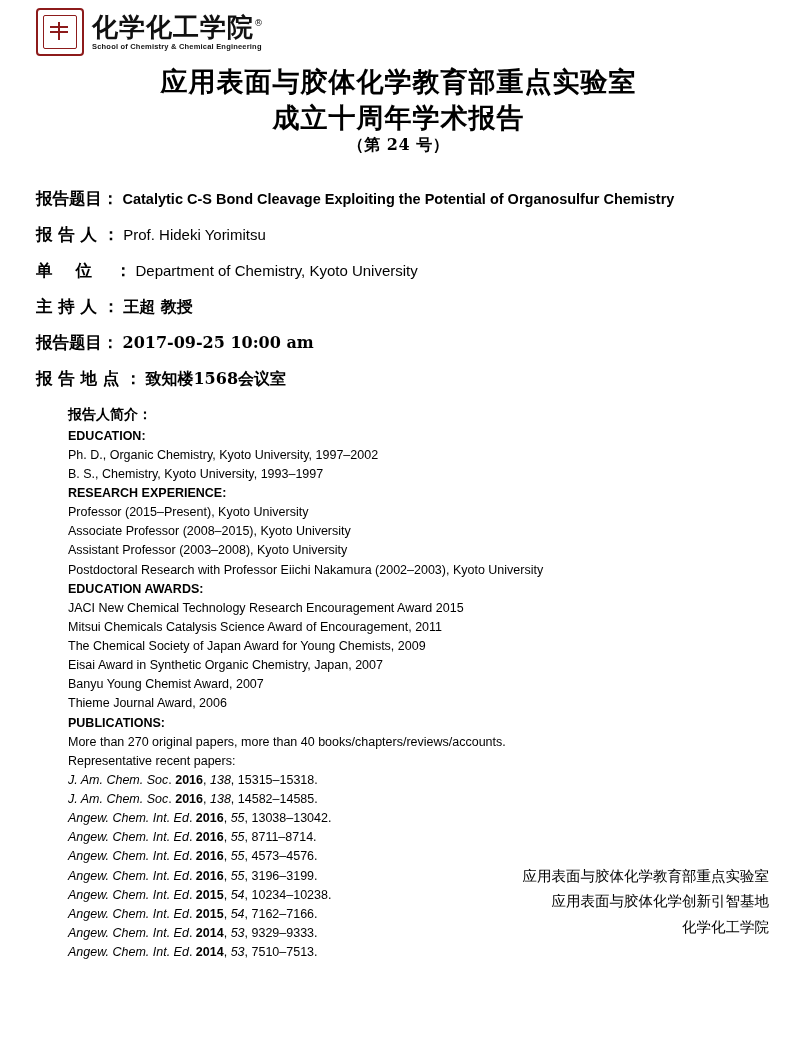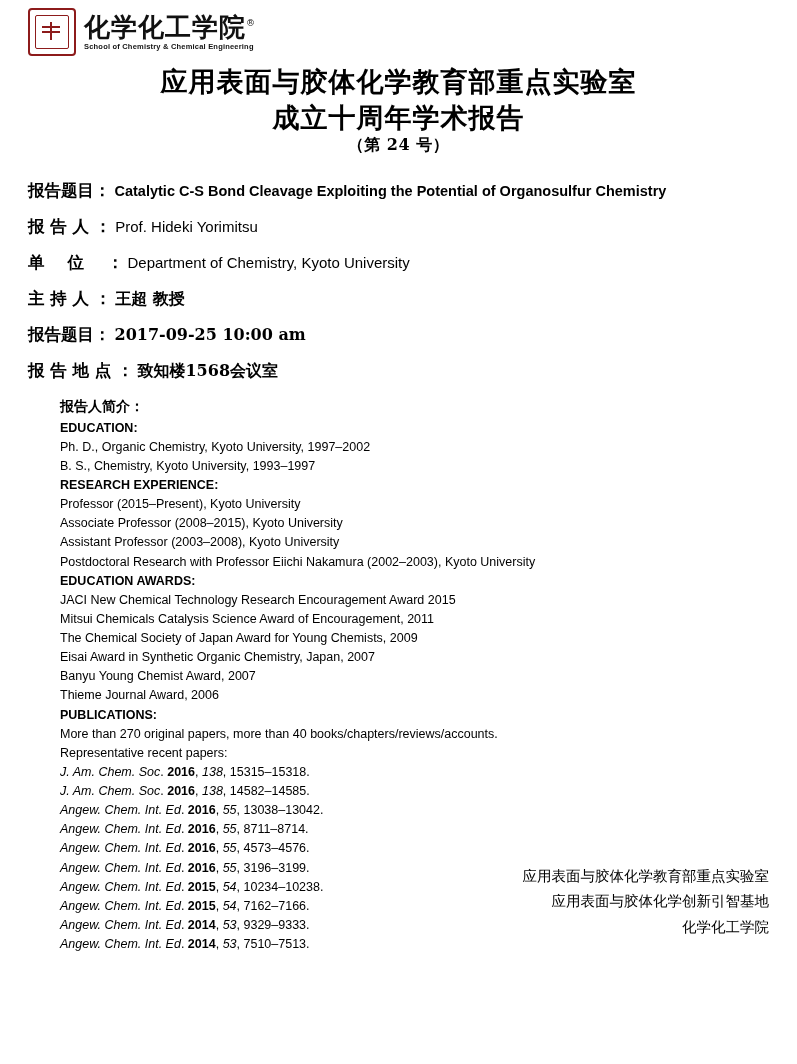--- a/index.html
+++ b/index.html
@@ -12,21 +12,21 @@
     background: #ffffff;
     font-family: "Liberation Sans", sans-serif;
     color: #000000;
     overflow: hidden;
   }
   .page {
     position: relative;
     width: 797px;
     height: 948px;
     box-sizing: border-box;
-    padding: 0 28px;
+    padding: 0 36px;
   }
 
   
   .logo-row {
     display: flex;
     align-items: center;
     padding-top: 8px;
     height: 48px;
   }
   .seal {
@@ -97,21 +97,21 @@
   }
   .subtitle {
     font-family: "DejaVu Serif", serif;
     font-size: 16px;
     font-weight: bold;
     letter-spacing: 0.5px;
   }
 
   
   .fields {
-    margin-top: 24px;
+    margin-top: 32px;
   }
   .field-row {
     display: flex;
     align-items: baseline;
     margin-bottom: 14px;
   }
   .field-label {
     font-family: "DejaVu Serif", serif;
     font-size: 16.5px;
     font-weight: bold;

